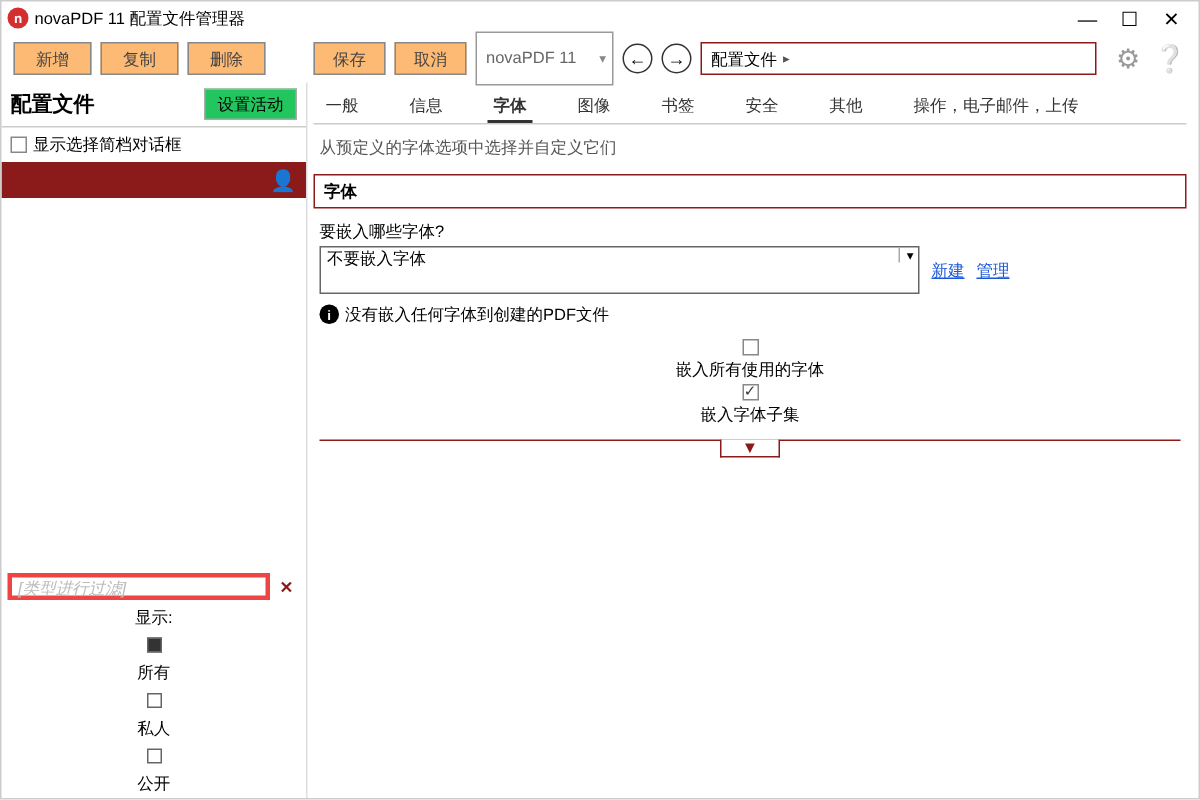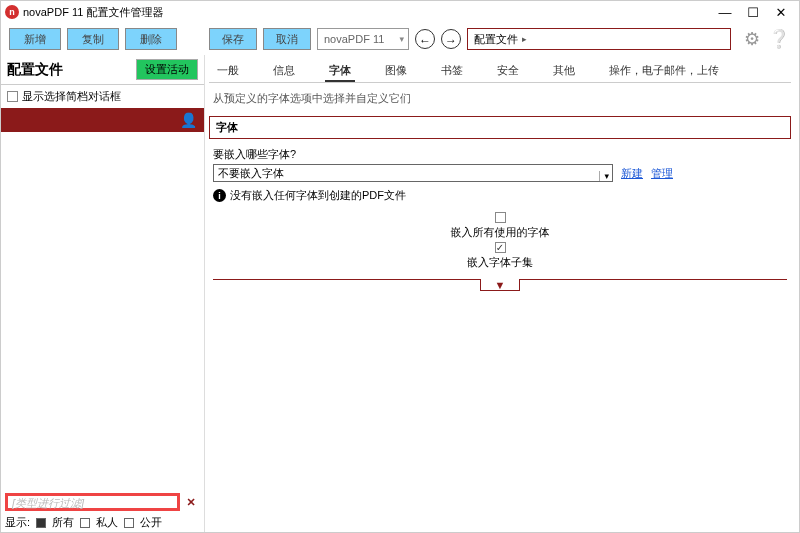--- a/index.html
+++ b/index.html
@@ -4,56 +4,56 @@
 <style>
 * { box-sizing: border-box; margin: 0; padding: 0; font-family: "Microsoft YaHei", "Segoe UI", Arial, sans-serif; font-size: 11px; }
 body { width: 800px; height: 533px; background: #fff; overflow: hidden; position: relative; border: 1px solid #ccc; }
 
 .titlebar { height: 22px; display: flex; align-items: center; padding: 0 4px; }
 .titlebar .app-icon { width: 14px; height: 14px; border-radius: 50%; background: #d32f2f; display: inline-flex; align-items: center; justify-content: center; color: #fff; font-size: 9px; font-weight: bold; margin-right: 4px; }
 .titlebar .title { flex: 1; font-size: 11px; }
 .titlebar .win-btn { width: 28px; height: 18px; display: inline-flex; align-items: center; justify-content: center; font-size: 13px; cursor: pointer; }
 
 .toolbar { height: 32px; display: flex; align-items: center; padding: 2px 8px; gap: 6px; }
-.btn { border: 1px solid #888; background: #7dd3fc; height: 22px; padding: 0 10px; display: inline-flex; align-items: center; justify-content: center; cursor: pointer; color: #444; min-width: 48px; }
+.btn { border: 1px solid #888; background: #fdba74; height: 22px; padding: 0 10px; display: inline-flex; align-items: center; justify-content: center; cursor: pointer; color: #444; min-width: 48px; }
 .btn.wide { min-width: 52px; }
 .nav-circle { width: 20px; height: 20px; border: 1.5px solid #333; border-radius: 50%; display: inline-flex; align-items: center; justify-content: center; cursor: pointer; font-size: 12px; }
-.profile-combo { border: 1px solid #999; height: 22px; padding: 0 16px 0 6px; display: inline-flex; align-items: center; min-width: 92px; color: #666; position: relative; cursor: pointer; }
+.profile-combo { border: 1px solid #999; height: 36px; padding: 0 16px 0 6px; display: inline-flex; align-items: center; min-width: 92px; color: #666; position: relative; cursor: pointer; }
 .profile-combo::after { content: "▾"; position: absolute; right: 4px; color: #888; font-size: 9px; }
 .breadcrumb { border: 1.5px solid #8b1a1a; height: 22px; flex: 1; display: flex; align-items: center; padding: 0 6px; gap: 4px; margin-right: 4px; }
 .gear, .help { width: 22px; height: 22px; display: inline-flex; align-items: center; justify-content: center; color: #999; font-size: 18px; cursor: pointer; }
 
 .main { display: flex; height: calc(100% - 54px); }
 
 .sidebar { width: 204px; display: flex; flex-direction: column; border-right: 1px solid #ddd; }
 .side-header { display: flex; align-items: center; justify-content: space-between; padding: 4px 6px; border-bottom: 1px solid #ccc; }
 .side-header h2 { font-size: 14px; font-weight: bold; }
 .side-btn { border: 1px solid #aaa; padding: 2px 8px; cursor: pointer; background: #22c55e; }
 .side-check { display: flex; align-items: center; gap: 4px; padding: 4px 6px; }
 .side-check .cb { width: 11px; height: 11px; border: 1px solid #888; }
 .side-strip { background: #8b1a1a; height: 24px; display: flex; align-items: center; justify-content: flex-end; padding: 0 6px; color: #fff; }
 .side-strip .user-icon { font-size: 14px; }
 .side-spacer { flex: 1; }
 .filter-row { display: flex; align-items: center; padding: 2px 4px; gap: 2px; }
 .filter-input { border: 3px solid #ef4444; flex: 1; height: 18px; padding: 0 4px; color: #bbb; font-style: italic; }
 .x-btn { width: 18px; height: 18px; display: inline-flex; align-items: center; justify-content: center; color: #8b1a1a; font-weight: bold; cursor: pointer; }
-.show-row { display: flex; align-items: center; padding: 2px 4px; gap: 6px; font-size: 10px; }
+.show-row { display: flex; align-items: center; padding: 2px 4px; gap: 6px; font-size: 10px; flex-direction: column; }
 .show-row .sq { width: 10px; height: 10px; border: 1px solid #666; display: inline-block; }
 .show-row .sq.on { background: #333; }
 
 .content { flex: 1; display: flex; flex-direction: column; padding: 0 8px 0 4px; }
 .tabs { display: flex; gap: 26px; padding: 4px 4px 0; }
 .tab { padding: 4px 4px 2px; cursor: pointer; color: #333; white-space: nowrap; }
 .tab.active { font-weight: bold; border-bottom: 2px solid #333; }
 .tab-sep { border-bottom: 1px solid #ccc; margin-bottom: 6px; }
 .desc { color: #555; padding: 2px 4px 10px; }
 .section-title { border: 1.5px solid #8b1a1a; padding: 3px 6px; font-weight: bold; margin-bottom: 8px; }
 .field-label { padding: 0 4px 2px; }
 .combo-row { display: flex; align-items: center; gap: 8px; padding: 0 4px 4px; }
-.combo { border: 1px solid #666; height: 18px; flex: 1; max-width: 400px; display: flex; align-items: flex-end; padding: 0 4px; position: relative; cursor: pointer; }
+.combo { border: 1px solid #666; height: 32px; flex: 1; max-width: 400px; display: flex; align-items: flex-start; padding: 0 4px; position: relative; cursor: pointer; }
 .combo::after { content: "▾"; position: absolute; right: 3px; font-size: 9px; border-left: 1px solid #aaa; padding-left: 4px; }
 .link { color: #1b57d6; text-decoration: underline; cursor: pointer; }
 .info-row { display: flex; align-items: center; gap: 4px; padding: 2px 4px 8px; }
 .info-icon { width: 13px; height: 13px; border-radius: 50%; background: #000; color: #fff; display: inline-flex; align-items: center; justify-content: center; font-size: 9px; font-weight: bold; }
 .check-row { display: flex; align-items: center; gap: 2px; padding: 1px 4px; flex-direction: column; }
 .cb { width: 11px; height: 11px; border: 1px solid #888; display: inline-flex; align-items: center; justify-content: center; font-size: 10px; color: #333; line-height: 1; }
 .collapse-bar { border-top: 1px solid #8b1a1a; margin: 8px 4px 0; position: relative; display:flex; justify-content:center; }
 .collapse-handle { position: relative; top: -1px; background:#fff; border:1px solid #8b1a1a; border-top:none; width: 40px; height:12px; display:flex; align-items:center; justify-content:center; color:#8b1a1a; font-size:9px; cursor:pointer;}
 </style>
 </head>

